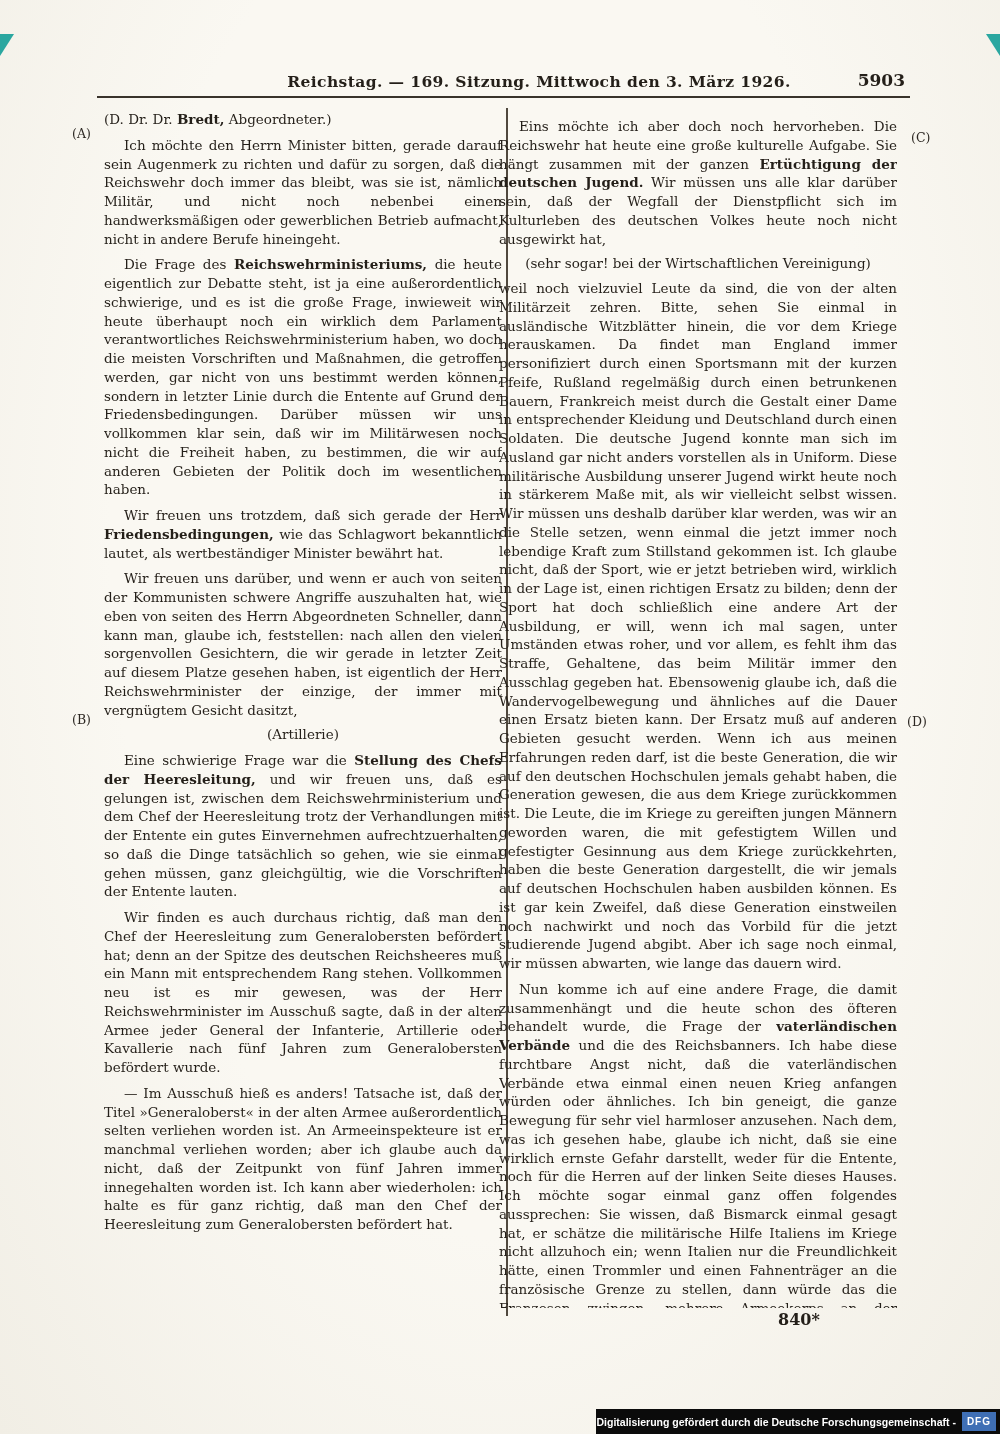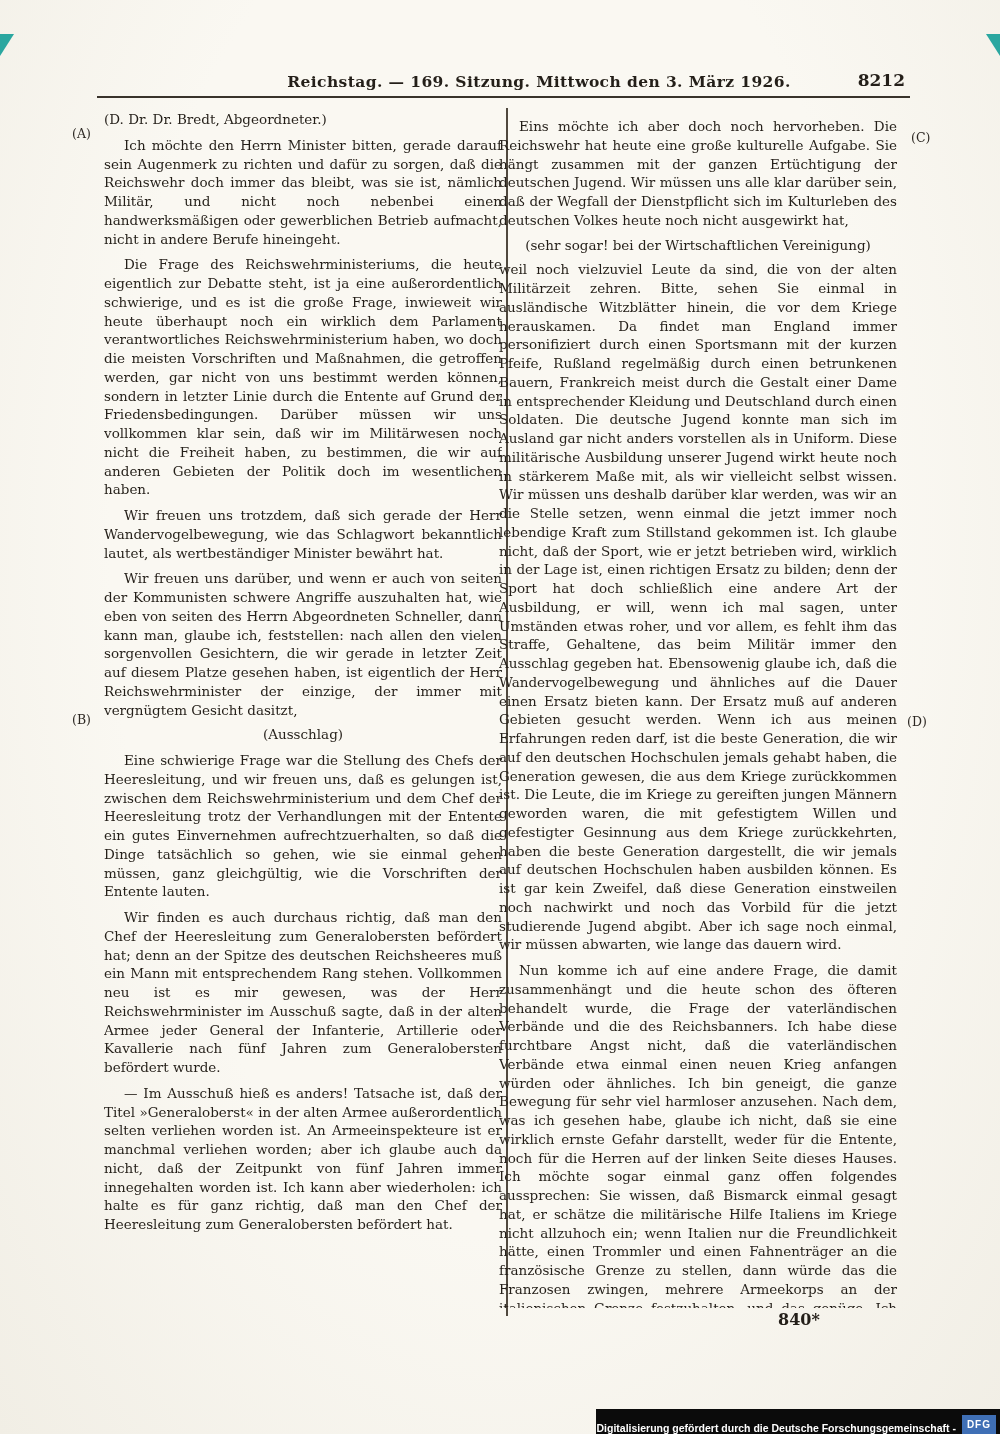--- a/index.html
+++ b/index.html
@@ -38,39 +38,39 @@
   .column.right { left: 499px; height: 1198px; }
   .col-divider {
     position: absolute; top: 108px; left: 506px; width: 2px; height: 1208px;
     background: #50483e;
   }
 
   .block.para       { text-indent: 20px; margin-top: 7px; }
   .block.para-flush { text-indent: 0;    margin-top: 3px;   }
   .block.center     { text-align: center; margin: 6px 0;  }
   .block.speaker    { text-indent: 0; margin-bottom: 3px; }
-  .bold             { font-weight: normal; margin-top: 44px; }
+  .bold             { font-weight: bold; margin-top: 44px; }
 
   
   .marker { position: absolute; font-size: 12.5px; color: #2c2722; }
   .marker-a { left: 72px;  top: 126px; }
   .marker-b { left: 72px;  top: 712px; }
   .marker-c { left: 911px; top: 130px; }
   .marker-d { left: 907px; top: 714px; }
 
   
   .printer-mark {
     position: absolute; left: 778px; top: 1310px;
     font-size: 16px; font-weight: bold;
   }
 
   
   .bottom-bar {
     position: absolute; right: 0; bottom: 0; width: 404px; height: 25px;
-    background: #0b0b0b; display: flex; align-items: flex-end;
+    background: #0b0b0b; display: flex; align-items: center;
     justify-content: flex-end; gap: 6px; padding: 0 4px 0 8px;
     box-sizing: border-box;
     font-family: "Liberation Sans", sans-serif;
   }
   .bottom-bar-text { color: #ffffff; font-size: 10.5px; font-weight: bold; white-space: nowrap; }
   .dfg-logo {
     background: #3f6fb5; color: #ffffff; font-size: 10px; font-weight: bold;
     padding: 4px 5px; letter-spacing: 1px;
   }
 
@@ -81,35 +81,35 @@
 </style>
 </head>
 <body>
 
 <div class="page">
 
   <div class="corner tl"></div>
   <div class="corner tr"></div>
 
   <div class="header-title">Reichstag. — 169. Sitzung. Mittwoch den 3. März 1926.</div>
-  <div class="page-number">8212</div>
+  <div class="page-number">5903</div>
   <div class="header-rule"></div>
 
   <div class="marker marker-a">(A)</div>
   <div class="marker marker-b">(B)</div>
   <div class="marker marker-c">(C)</div>
   <div class="marker marker-d">(D)</div>
 
   <div class="column left">
       <div class="block speaker"><span>(D. Dr. Dr. </span><span class="bold">Bredt,</span><span> Abgeordneter.)</span></div>
       <div class="block para"><span>Ich möchte den Herrn Minister bitten, gerade darauf sein Augenmerk zu richten und dafür zu sorgen, daß die Reichswehr doch immer das bleibt, was sie ist, nämlich Militär, und nicht noch nebenbei einen handwerksmäßigen oder gewerblichen Betrieb aufmacht, nicht in andere Berufe hineingeht.</span></div>
       <div class="block para"><span>Die Frage des </span><span class="bold">Reichswehrministeriums,</span><span> die heute eigentlich zur Debatte steht, ist ja eine außerordentlich schwierige, und es ist die große Frage, inwieweit wir heute überhaupt noch ein wirklich dem Parlament verantwortliches Reichswehrministerium haben, wo doch die meisten Vorschriften und Maßnahmen, die getroffen werden, gar nicht von uns bestimmt werden können, sondern in letzter Linie durch die Entente auf Grund der Friedensbedingungen. Darüber müssen wir uns vollkommen klar sein, daß wir im Militärwesen noch nicht die Freiheit haben, zu bestimmen, die wir auf anderen Gebieten der Politik doch im wesentlichen haben.</span></div>
-      <div class="block para"><span>Wir freuen uns trotzdem, daß sich gerade der Herr </span><span class="bold">Wandervogelbewegung,</span><span> wie das Schlagwort bekanntlich lautet, als wertbeständiger Minister bewährt hat.</span></div>
+      <div class="block para"><span>Wir freuen uns trotzdem, daß sich gerade der Herr </span><span class="bold">Friedensbedingungen,</span><span> wie das Schlagwort bekanntlich lautet, als wertbeständiger Minister bewährt hat.</span></div>
       <div class="block para"><span>Wir freuen uns darüber, und wenn er auch von seiten der Kommunisten schwere Angriffe auszuhalten hat, wie eben von seiten des Herrn Abgeordneten Schneller, dann kann man, glaube ich, feststellen: nach allen den vielen sorgenvollen Gesichtern, die wir gerade in letzter Zeit auf diesem Platze gesehen haben, ist eigentlich der Herr Reichswehrminister der einzige, der immer mit vergnügtem Gesicht dasitzt,</span></div>
-      <div class="block center"><span>(Ausschlag)</span></div>
+      <div class="block center"><span>(Artillerie)</span></div>
       <div class="block para"><span>Eine schwierige Frage war die </span><span class="bold">Stellung des Chefs der Heeresleitung,</span><span> und wir freuen uns, daß es gelungen ist, zwischen dem Reichswehrministerium und dem Chef der Heeresleitung trotz der Verhandlungen mit der Entente ein gutes Einvernehmen aufrechtzuerhalten, so daß die Dinge tatsächlich so gehen, wie sie einmal gehen müssen, ganz gleichgültig, wie die Vorschriften der Entente lauten.</span></div>
       <div class="block para"><span>Wir finden es auch durchaus richtig, daß man den Chef der Heeresleitung zum Generalobersten befördert hat; denn an der Spitze des deutschen Reichsheeres muß ein Mann mit entsprechendem Rang stehen. Vollkommen neu ist es mir gewesen, was der Herr Reichswehrminister im Ausschuß sagte, daß in der alten Armee jeder General der Infanterie, Artillerie oder Kavallerie nach fünf Jahren zum Generalobersten befördert wurde.</span></div>
       <div class="block para"><span>— Im Ausschuß hieß es anders! Tatsache ist, daß der Titel »Generaloberst« in der alten Armee außerordentlich selten verliehen worden ist. An Armeeinspekteure ist er manchmal verliehen worden; aber ich glaube auch da nicht, daß der Zeitpunkt von fünf Jahren immer innegehalten worden ist. Ich kann aber wiederholen: ich halte es für ganz richtig, daß man den Chef der Heeresleitung zum Generalobersten befördert hat.</span></div>
     </div>
   <div class="col-divider"></div>
   <div class="column right">
       <div class="block para"><span>Eins möchte ich aber doch noch hervorheben. Die Reichswehr hat heute eine große kulturelle Aufgabe. Sie hängt zusammen mit der ganzen </span><span class="bold">Ertüchtigung der deutschen Jugend.</span><span> Wir müssen uns alle klar darüber sein, daß der Wegfall der Dienstpflicht sich im Kulturleben des deutschen Volkes heute noch nicht ausgewirkt hat,</span></div>
       <div class="block center"><span>(sehr sogar! bei der Wirtschaftlichen Vereinigung)</span></div>
       <div class="block para-flush"><span>weil noch vielzuviel Leute da sind, die von der alten Militärzeit zehren. Bitte, sehen Sie einmal in ausländische Witzblätter hinein, die vor dem Kriege herauskamen. Da findet man England immer personifiziert durch einen Sportsmann mit der kurzen Pfeife, Rußland regelmäßig durch einen betrunkenen Bauern, Frankreich meist durch die Gestalt einer Dame in entsprechender Kleidung und Deutschland durch einen Soldaten. Die deutsche Jugend konnte man sich im Ausland gar nicht anders vorstellen als in Uniform. Diese militärische Ausbildung unserer Jugend wirkt heute noch in stärkerem Maße mit, als wir vielleicht selbst wissen. Wir müssen uns deshalb darüber klar werden, was wir an die Stelle setzen, wenn einmal die jetzt immer noch lebendige Kraft zum Stillstand gekommen ist. Ich glaube nicht, daß der Sport, wie er jetzt betrieben wird, wirklich in der Lage ist, einen richtigen Ersatz zu bilden; denn der Sport hat doch schließlich eine andere Art der Ausbildung, er will, wenn ich mal sagen, unter Umständen etwas roher, und vor allem, es fehlt ihm das Straffe, Gehaltene, das beim Militär immer den Ausschlag gegeben hat. Ebensowenig glaube ich, daß die Wandervogelbewegung und ähnliches auf die Dauer einen Ersatz bieten kann. Der Ersatz muß auf anderen Gebieten gesucht werden. Wenn ich aus meinen Erfahrungen reden darf, ist die beste Generation, die wir auf den deutschen Hochschulen jemals gehabt haben, die Generation gewesen, die aus dem Kriege zurückkommen ist. Die Leute, die im Kriege zu gereiften jungen Männern geworden waren, die mit gefestigtem Willen und gefestigter Gesinnung aus dem Kriege zurückkehrten, haben die beste Generation dargestellt, die wir jemals auf deutschen Hochschulen haben ausbilden können. Es ist gar kein Zweifel, daß diese Generation einstweilen noch nachwirkt und noch das Vorbild für die jetzt studierende Jugend abgibt. Aber ich sage noch einmal, wir müssen abwarten, wie lange das dauern wird.</span></div>
       <div class="block para"><span>Nun komme ich auf eine andere Frage, die damit zusammenhängt und die heute schon des öfteren behandelt wurde, die Frage der </span><span class="bold">vaterländischen Verbände</span><span> und die des Reichsbanners. Ich habe diese furchtbare Angst nicht, daß die vaterländischen Verbände etwa einmal einen neuen Krieg anfangen würden oder ähnliches. Ich bin geneigt, die ganze Bewegung für sehr viel harmloser anzusehen. Nach dem, was ich gesehen habe, glaube ich nicht, daß sie eine wirklich ernste Gefahr darstellt, weder für die Entente, noch für die Herren auf der linken Seite dieses Hauses. Ich möchte sogar einmal ganz offen folgendes aussprechen: Sie wissen, daß Bismarck einmal gesagt hat, er schätze die militärische Hilfe Italiens im Kriege nicht allzuhoch ein; wenn Italien nur die Freundlichkeit hätte, einen Trommler und einen Fahnenträger an die französische Grenze zu stellen, dann würde das die Franzosen zwingen, mehrere Armeekorps an der italienischen Grenze festzuhalten, und das genüge. Ich habe den Eindruck ge-</span></div>

